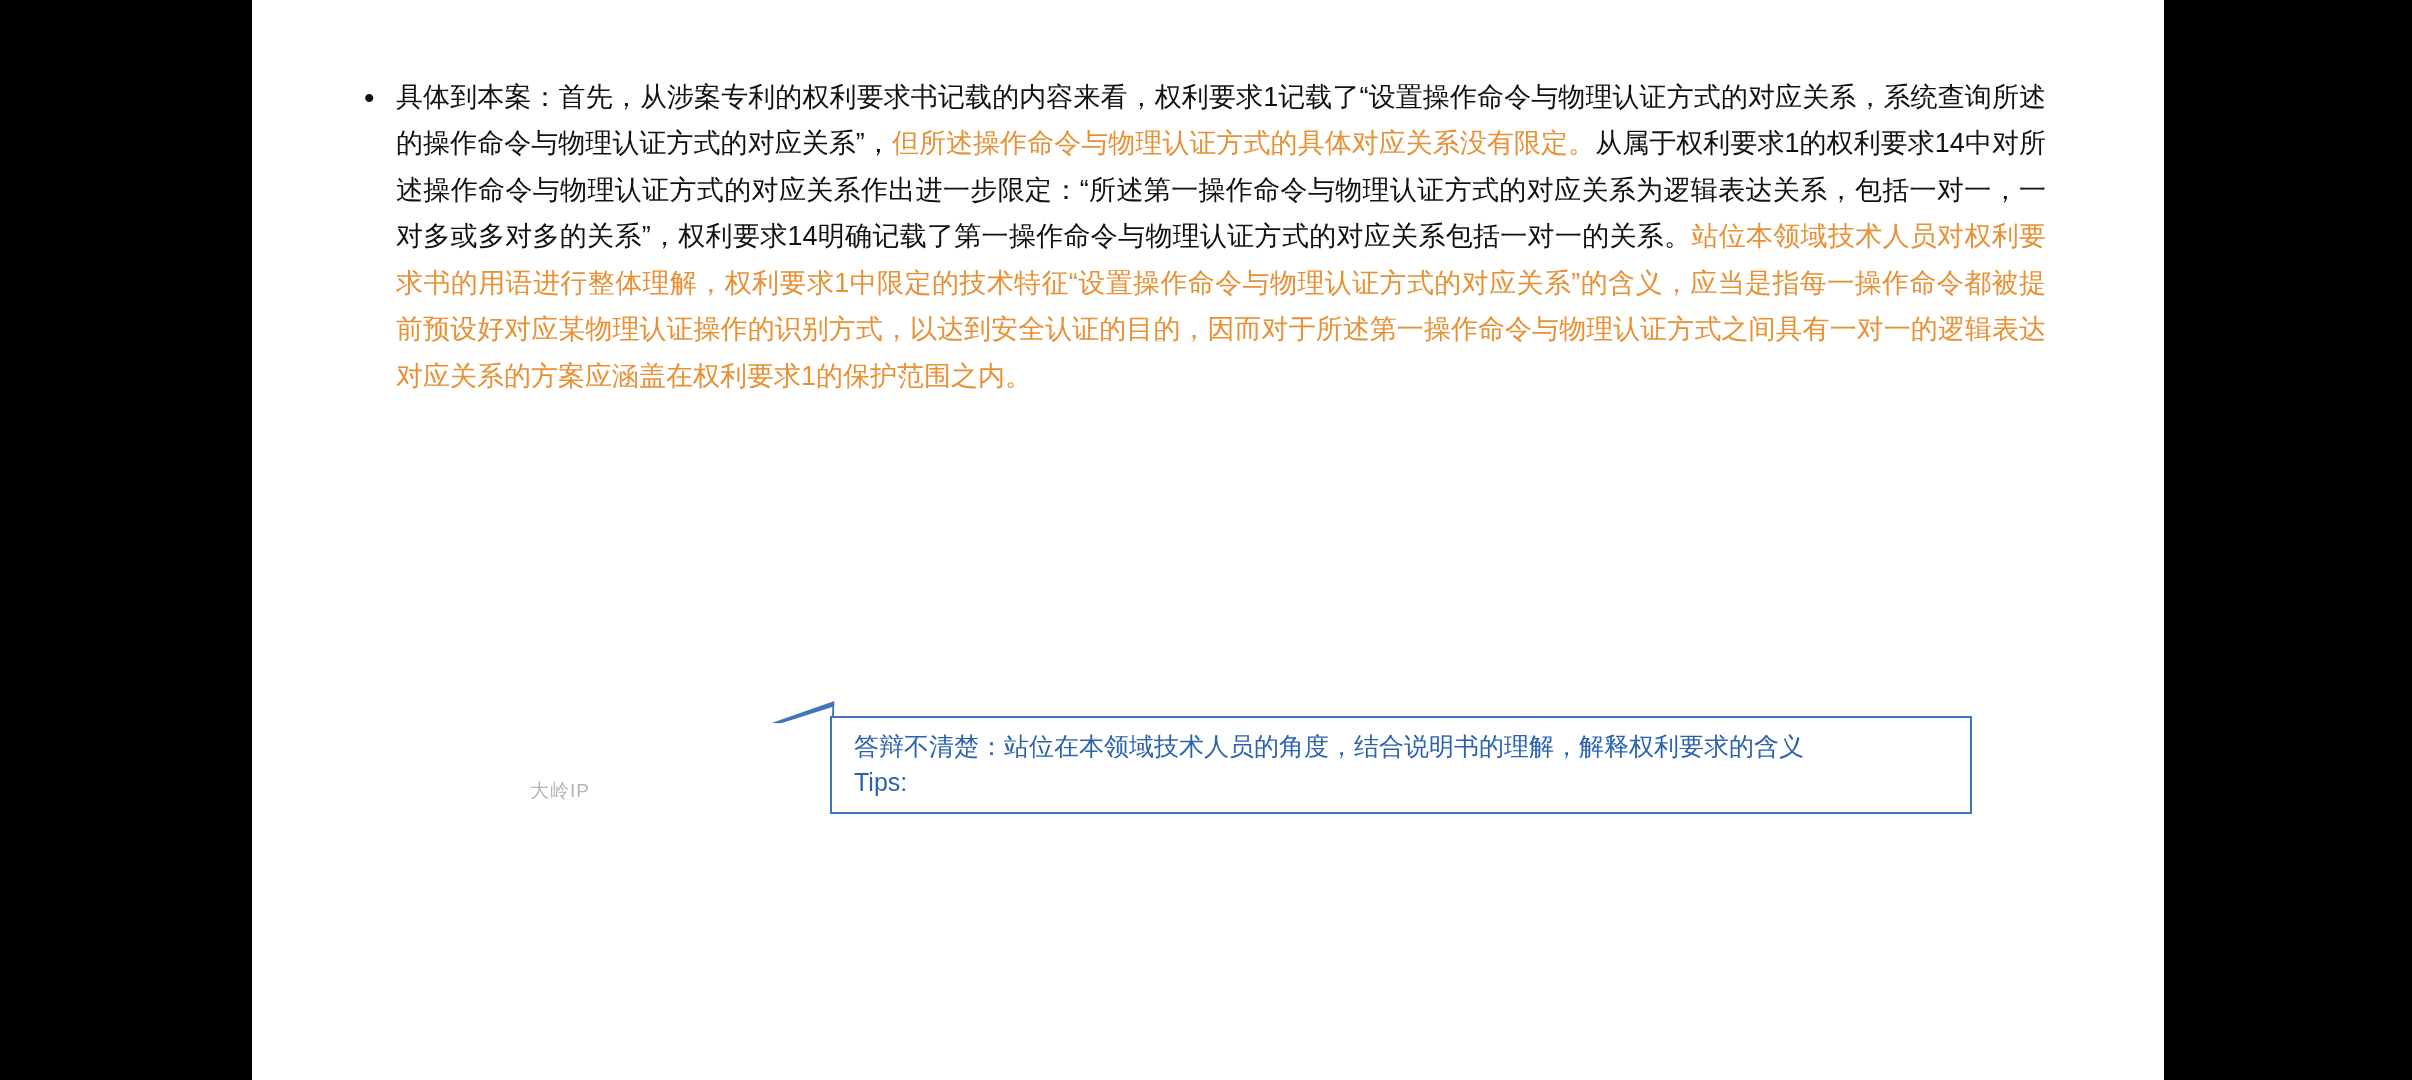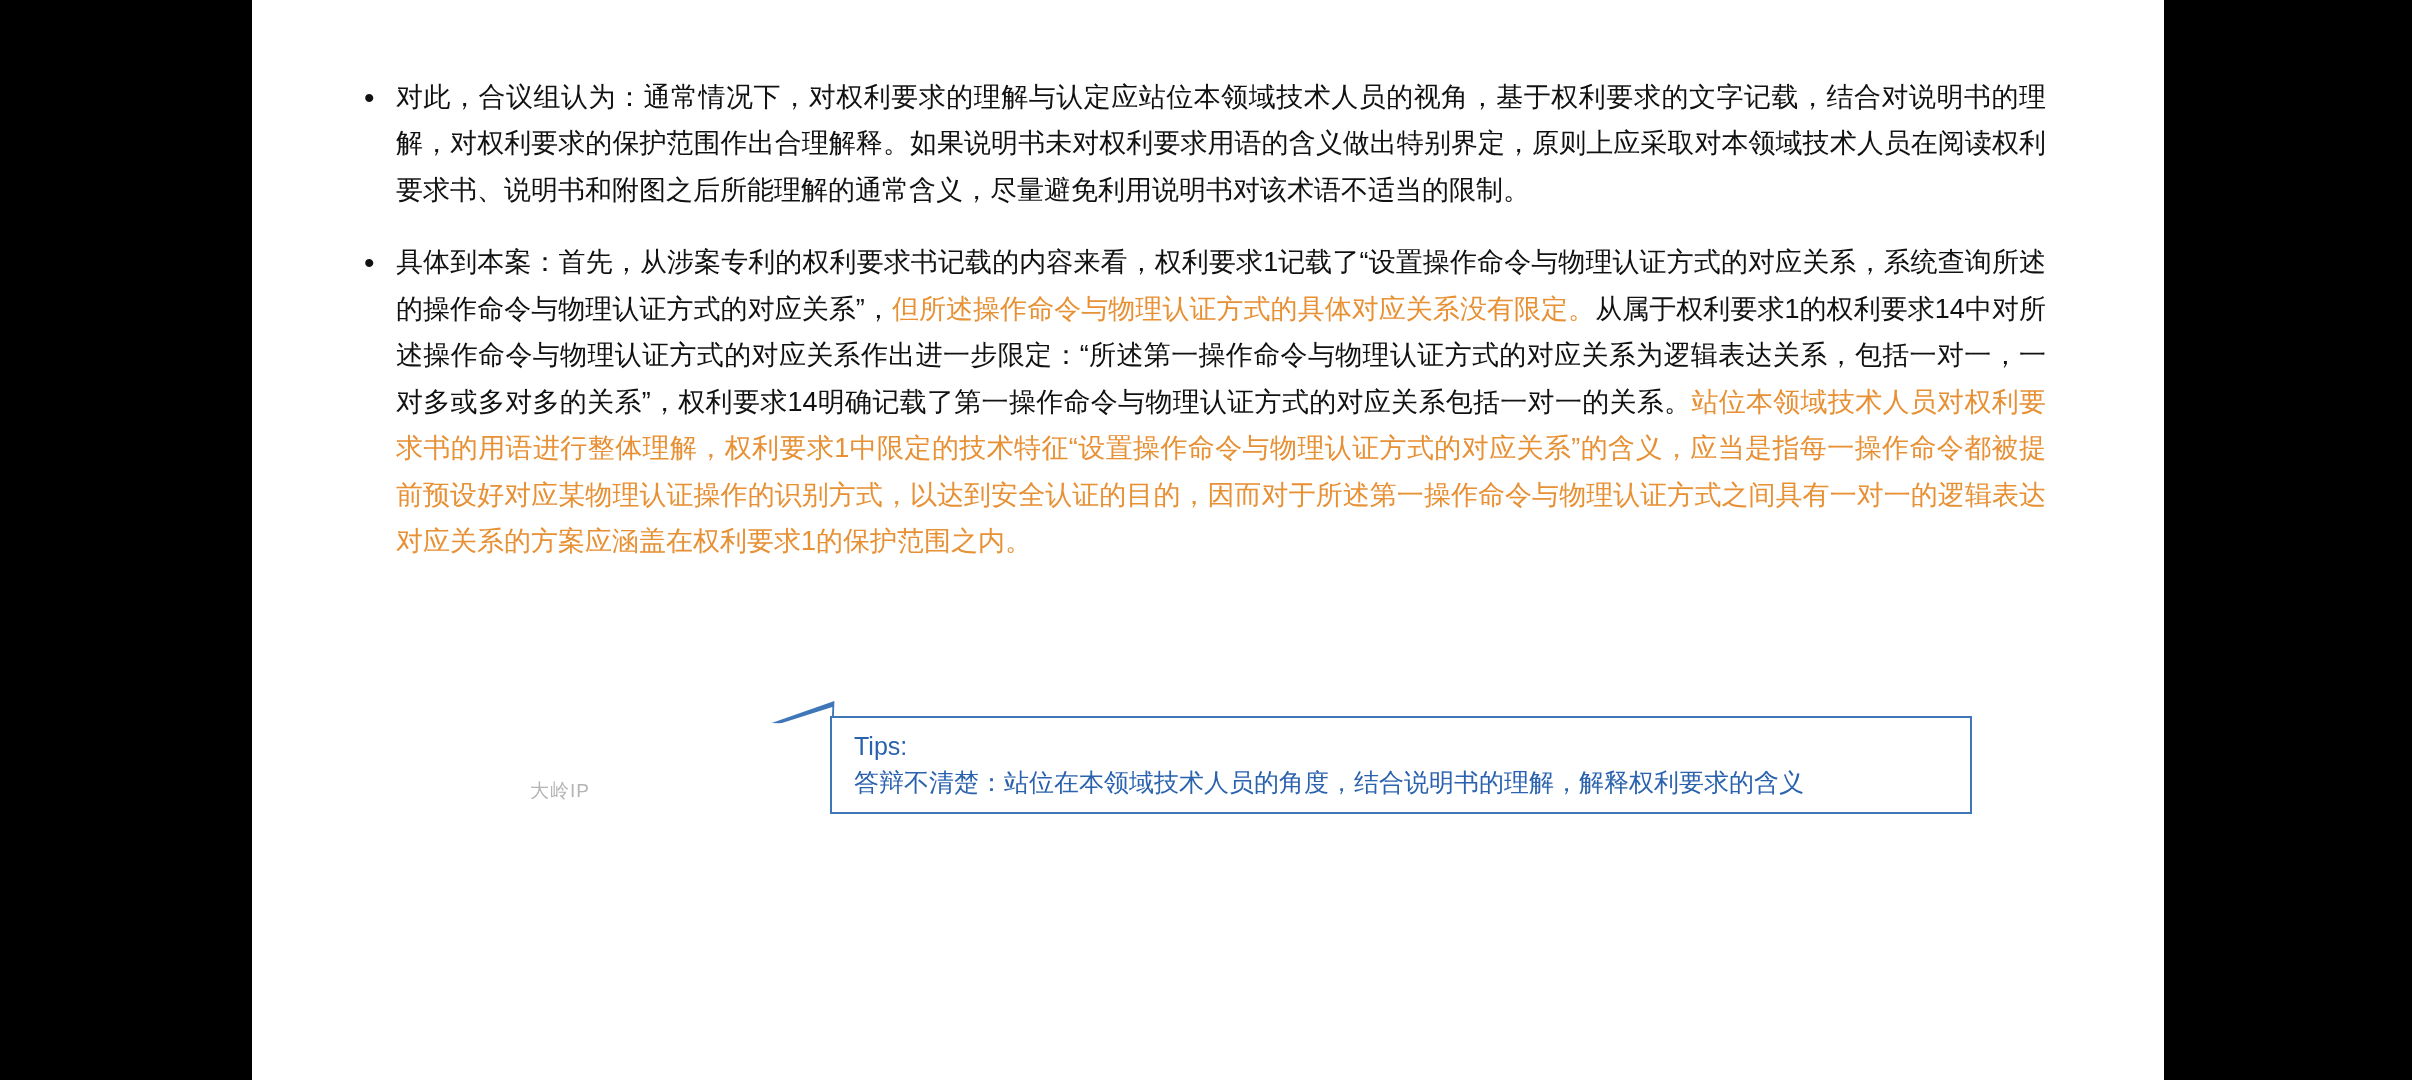--- a/index.html
+++ b/index.html
@@ -149,32 +149,29 @@
 <div class="screen">
   <div class="bar-left"></div>
   <div class="bar-right"></div>
 
   <div class="slide">
     <div class="slide-inner">
 
 
       <ul class="bullets">
         <li>
-          <span>对此，合议组认为：通常情况下，对权利要求的理解与认定应站位本领域技术人员的视角，基于权利要求的文字记载，结合对说明书的理解，对权利要求的保护范围作出合理解释。如果说明书未对权利要求用语的含义做出特别界定，原则上应采取对本领域技术人员在阅读权利要求书、说明书和附图之后所能理解的通常含义，尽量避免利用说明书对该术语不适当的限制。</span>
-        </li>
-        <li>
           <span>具体到本案：首先，从涉案专利的权利要求书记载的内容来看，权利要求1记载了“设置操作命令与物理认证方式的对应关系，系统查询所述的操作命令与物理认证方式的对应关系”，</span><span class="hl">但所述操作命令与物理认证方式的具体对应关系没有限定。</span><span>从属于权利要求1的权利要求14中对所述操作命令与物理认证方式的对应关系作出进一步限定：“所述第一操作命令与物理认证方式的对应关系为逻辑表达关系，包括一对一，一对多或多对多的关系”，权利要求14明确记载了第一操作命令与物理认证方式的对应关系包括一对一的关系。</span><span class="hl">站位本领域技术人员对权利要求书的用语进行整体理解，权利要求1中限定的技术特征“设置操作命令与物理认证方式的对应关系”的含义，应当是指每一操作命令都被提前预设好对应某物理认证操作的识别方式，以达到安全认证的目的，因而对于所述第一操作命令与物理认证方式之间具有一对一的逻辑表达对应关系的方案应涵盖在权利要求1的保护范围之内。</span>
         </li>
       </ul>
 
     </div>
 
     <div class="watermark">大岭IP</div>
 
     <div class="tip-tail"></div>
     <div class="tip-tail-inner"></div>
 
     <div class="tipbox">
+      <div class="tip-line">答辩不清楚：站位在本领域技术人员的角度，结合说明书的理解，解释权利要求的含义</div>
       <div class="tip-line">Tips:</div>
-      <div class="tip-line">答辩不清楚：站位在本领域技术人员的角度，结合说明书的理解，解释权利要求的含义</div>
     </div>
   </div>
 </div>
 
 </body></html>

